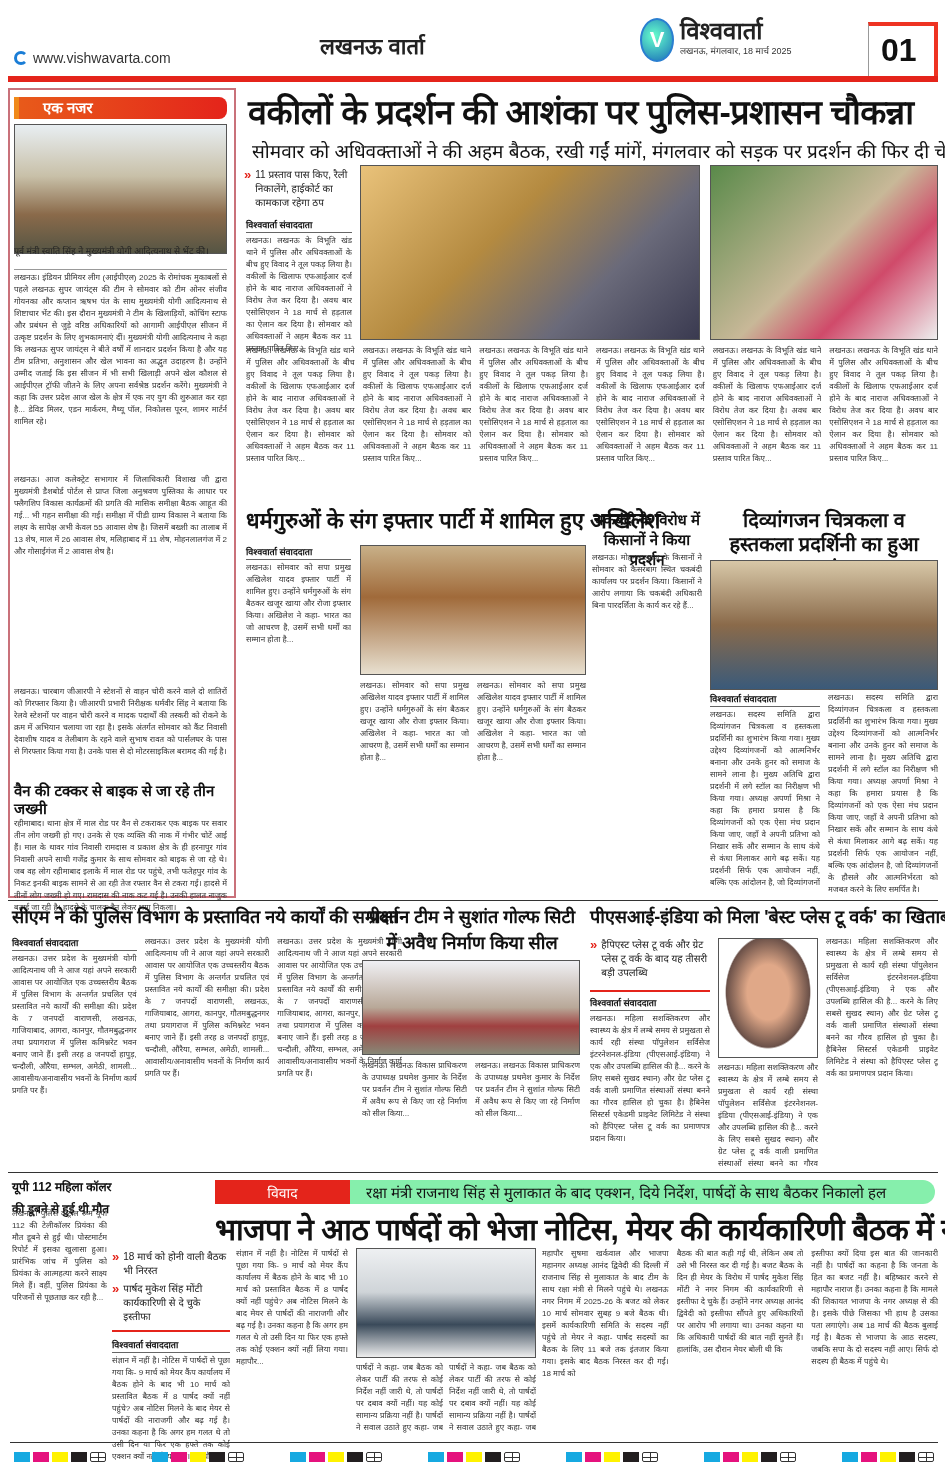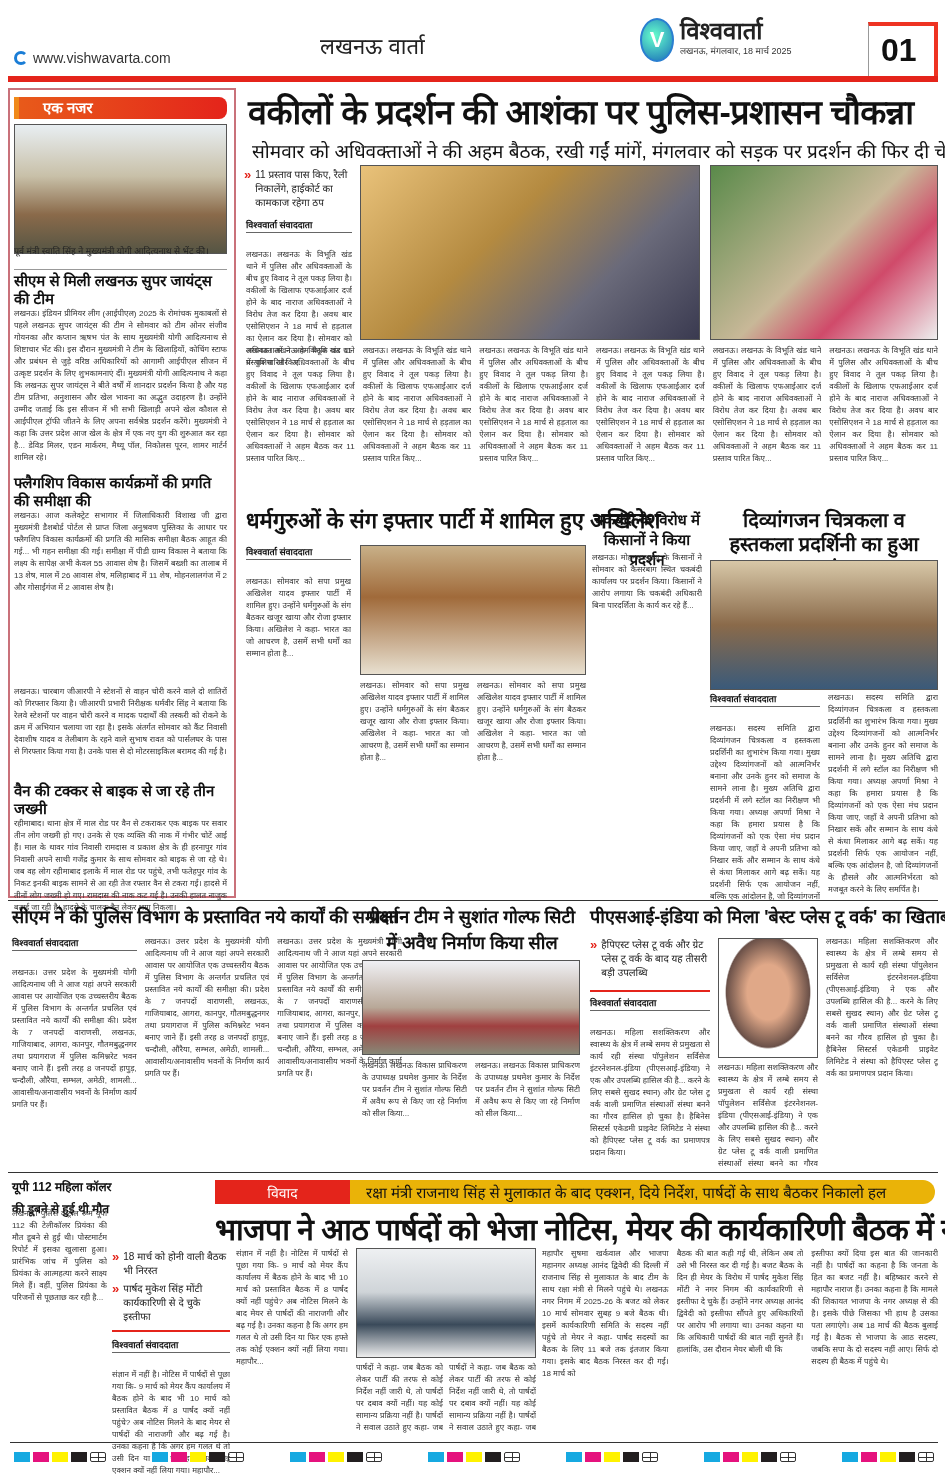--- a/index.html
+++ b/index.html
@@ -1,20 +1,20 @@
 <!DOCTYPE html>
 <html><head>
 <meta charset="utf-8">
 <style>
 *{box-sizing:border-box;margin:0;padding:0}
 body{width:945px;height:1474px;background:#fff;font-family:"Liberation Sans",sans-serif;color:#111;position:relative;overflow:hidden}
 .abs{position:absolute}
 .hdr-url{left:14px;top:50px;font-size:14px;color:#333;display:flex;align-items:center;gap:5px}
 .hdr-url .ie{width:14px;height:14px;border-radius:50%;border:3px solid #1a7dd6;border-right-color:transparent}
-.hdr-section{left:320px;top:30px;font-size:22px;font-weight:normal;color:#222}
+.hdr-section{left:320px;top:30px;font-size:22px;font-weight:bold;color:#222}
 .hdr-logo{left:640px;top:18px;display:flex;gap:6px;align-items:flex-start}
 .hdr-logo .globe{width:34px;height:44px;border-radius:50%;background:radial-gradient(circle at 40% 40%,#6fc,#1a6fb8);color:#fff;font-weight:bold;font-size:22px;display:flex;align-items:center;justify-content:center;border:2px solid #2a7fd0}
 .hdr-logo .name{font-size:24px;font-weight:bold;color:#222;line-height:26px}
 .hdr-logo .date{font-size:9px;color:#333}
 .hdr-page{left:868px;top:22px;width:70px;height:56px;border-top:4px solid #e32;border-right:4px solid #e32;font-size:32px;font-weight:bold;padding:6px 0 0 12px;border-left:1px solid #999}
 .redline{left:8px;top:76px;width:930px;height:6px;background:#e4241b}
 .sidebar{left:8px;top:88px;width:228px;height:810px;border:2px solid #c9717a}
 .ek-najar{left:14px;top:97px;width:213px;height:22px;background:linear-gradient(90deg,#e85a1a,#e4241b);border-left:5px solid #f08a1a;border-radius:0 8px 8px 0;color:#fff;font-weight:bold;font-size:15px;padding-left:24px;line-height:22px}
 .photo{background:linear-gradient(135deg,#c8c0b4,#8a7c70 60%,#5a5048);border:1px solid #555}
 .photo.orange{background:linear-gradient(135deg,#e9c27a,#b48a40 40%,#6a6a7a 70%,#3a3a50)}
@@ -26,25 +26,25 @@
 .photo.man{background:radial-gradient(ellipse at 50% 45%,#e0a888 30%,#6a5048 60%,#fff 62%)}
 .photo.meet{background:linear-gradient(180deg,#eef0f2,#cfd4d8 40%,#3a4a5a 70%,#eee)}
 .caption{font-size:9px;color:#222}
 .h-side{font-size:15px;font-weight:bold;line-height:18px}
 .body{font-size:8px;line-height:12px;color:#333;text-align:justify}
 .rule{height:1px;background:#999}
 .h-main{font-size:34px;font-weight:bold;letter-spacing:-0.5px;white-space:nowrap}
 .h-sub{font-size:19px;color:#111;white-space:nowrap}
 .bullet{display:flex;gap:4px;font-size:10px;line-height:14px;color:#222}
 .bullet .chev{color:#e4241b;font-weight:bold;font-size:13px}
-.byline{font-size:9px;font-weight:bold;border-bottom:1px solid #666;padding-bottom:1px;margin-bottom:16px}
+.byline{font-size:9px;font-weight:bold;border-bottom:1px solid #666;padding-bottom:1px;margin-bottom:2px}
 .h-story{font-size:20px;font-weight:bold;line-height:26px;white-space:nowrap;text-align:center}
 .h-story-sm{font-size:15px;font-weight:bold;line-height:20px;text-align:center}
 .redrule{height:2px;background:#e4241b}
-.vivad-bar{left:215px;top:1180px;width:720px;height:24px;background:#eab308;border-radius:0 12px 12px 0;display:flex;align-items:center}
+.vivad-bar{left:215px;top:1180px;width:720px;height:24px;background:#86efac;border-radius:0 12px 12px 0;display:flex;align-items:center}
 .vivad-tag{background:#e4241b;color:#fff;font-size:14px;width:135px;height:24px;display:flex;align-items:center;justify-content:center}
 .vivad-text{font-size:15px;padding-left:16px;white-space:nowrap}
 .h-bottom{left:215px;top:1208px;font-size:30px;font-weight:bold;white-space:nowrap;letter-spacing:-0.5px}
 .regmarks{display:flex;gap:3px;align-items:center}
 .regmarks span{width:16px;height:10px;display:block}
 .regmarks .tgt{width:16px;height:10px;border:1px solid #333;border-radius:2px;background:linear-gradient(#333,#333) center/100% 1px no-repeat,linear-gradient(#333,#333) center/1px 100% no-repeat}
 </style>
 </head>
 <body>
 
@@ -63,25 +63,23 @@
 <div class="abs hdr-page">01</div>
 <div class="abs redline"></div>
 
 <div class="abs sidebar"></div>
 <div class="abs ek-najar">एक नजर</div>
 <div class="abs photo room" style="left:14px;top:124px;width:213px;height:130px"></div>
 <div class="abs caption" style="left:14px;top:244px;width:213px">पूर्व मंत्री स्वाति सिंह ने मुख्यमंत्री योगी आदित्यनाथ से भेंट की।</div>
 <div class="abs rule" style="left:14px;top:269px;width:213px"></div>
 
 <div class="abs" style="left:14px;top:272px;width:213px">
-  <div class="h-side">सीएम से मिली लखनऊ सुपर जायंट्स की टीम</div>
   <div class="body" style="height:160px;overflow:hidden">लखनऊ। इंडियन प्रीमियर लीग (आईपीएल) 2025 के रोमांचक मुकाबलों से पहले लखनऊ सुपर जायंट्स की टीम ने सोमवार को टीम ओनर संजीव गोयनका और कप्तान ऋषभ पंत के साथ मुख्यमंत्री योगी आदित्यनाथ से शिष्टाचार भेंट की। इस दौरान मुख्यमंत्री ने टीम के खिलाड़ियों, कोचिंग स्टाफ और प्रबंधन से जुड़े वरिष्ठ अधिकारियों को आगामी आईपीएल सीजन में उत्कृष्ट प्रदर्शन के लिए शुभकामनाएं दीं। मुख्यमंत्री योगी आदित्यनाथ ने कहा कि लखनऊ सुपर जायंट्स ने बीते वर्षों में शानदार प्रदर्शन किया है और यह टीम प्रतिभा, अनुशासन और खेल भावना का अद्भुत उदाहरण है। उन्होंने उम्मीद जताई कि इस सीजन में भी सभी खिलाड़ी अपने खेल कौशल से आईपीएल ट्रॉफी जीतने के लिए अपना सर्वश्रेष्ठ प्रदर्शन करेंगे। मुख्यमंत्री ने कहा कि उत्तर प्रदेश आज खेल के क्षेत्र में एक नए युग की शुरुआत कर रहा है... डेविड मिलर, एडन मार्करम, मैथ्यू पॉल, निकोलस पूरन, शामर मार्टर्न शामिल रहे।</div>
 </div>
 <div class="abs" style="left:14px;top:474px;width:213px">
-  <div class="h-side">फ्लैगशिप विकास कार्यक्रमों की प्रगति की समीक्षा की</div>
   <div class="body" style="height:196px;overflow:hidden">लखनऊ। आज कलेक्ट्रेट सभागार में जिलाधिकारी विशाख जी द्वारा मुख्यमंत्री डैशबोर्ड पोर्टल से प्राप्त जिला अनुश्रवण पुस्तिका के आधार पर फ्लैगशिप विकास कार्यक्रमों की प्रगति की मासिक समीक्षा बैठक आहूत की गई... भी गहन समीक्षा की गई। समीक्षा में पीडी ग्राम्य विकास ने बताया कि लक्ष्य के सापेक्ष अभी केवल 55 आवास शेष है। जिसमें बख्शी का तालाब में 13 शेष, माल में 26 आवास शेष, मलिहाबाद में 11 शेष, मोहनलालगंज में 2 और गोसाईगंज में 2 आवास शेष है।</div>
 </div>
 <div class="abs" style="left:14px;top:686px;width:213px">
   <div class="body" style="height:84px;overflow:hidden">लखनऊ। चारबाग जीआरपी ने स्टेशनों से वाहन चोरी करने वाले दो शातिरों को गिरफ्तार किया है। जीआरपी प्रभारी निरीक्षक धर्मवीर सिंह ने बताया कि रेलवे स्टेशनों पर वाहन चोरी करने व मादक पदार्थों की तस्करी को रोकने के क्रम में अभियान चलाया जा रहा है। इसके अंतर्गत सोमवार को कैंट निवासी देवाशीष यादव व तेलीबाग के रहने वाले सुभाष रावत को पार्सलघर के पास से गिरफ्तार किया गया है। उनके पास से दो मोटरसाइकिल बरामद की गई है।</div>
 </div>
 <div class="abs" style="left:14px;top:782px;width:213px">
   <div class="h-side">वैन की टक्कर से बाइक से जा रहे तीन जख्मी</div>
   <div class="body" style="height:96px;overflow:hidden">रहीमाबाद। थाना क्षेत्र में माल रोड पर वैन से टकराकर एक बाइक पर सवार तीन लोग जख्मी हो गए। उनके से एक व्यक्ति की नाक में गंभीर चोटें आई हैं। माल के थावर गांव निवासी रामदास व प्रकाश क्षेत्र के ही हरनापुर गांव निवासी अपने साथी गजेंद्र कुमार के साथ सोमवार को बाइक से जा रहे थे। जब वह लोग रहीमाबाद इलाके में माल रोड पर पहुंचे, तभी फतेहपुर गांव के निकट इनकी बाइक सामने से आ रही तेज रफ्तार वैन से टकरा गई। हादसे में तीनों लोग जख्मी हो गए। रामदास की नाक कट गई है। उनकी हालत नाजुक बताई जा रही है। हादसे के चालक वैन लेकर भाग निकला।</div>
 </div>
 

